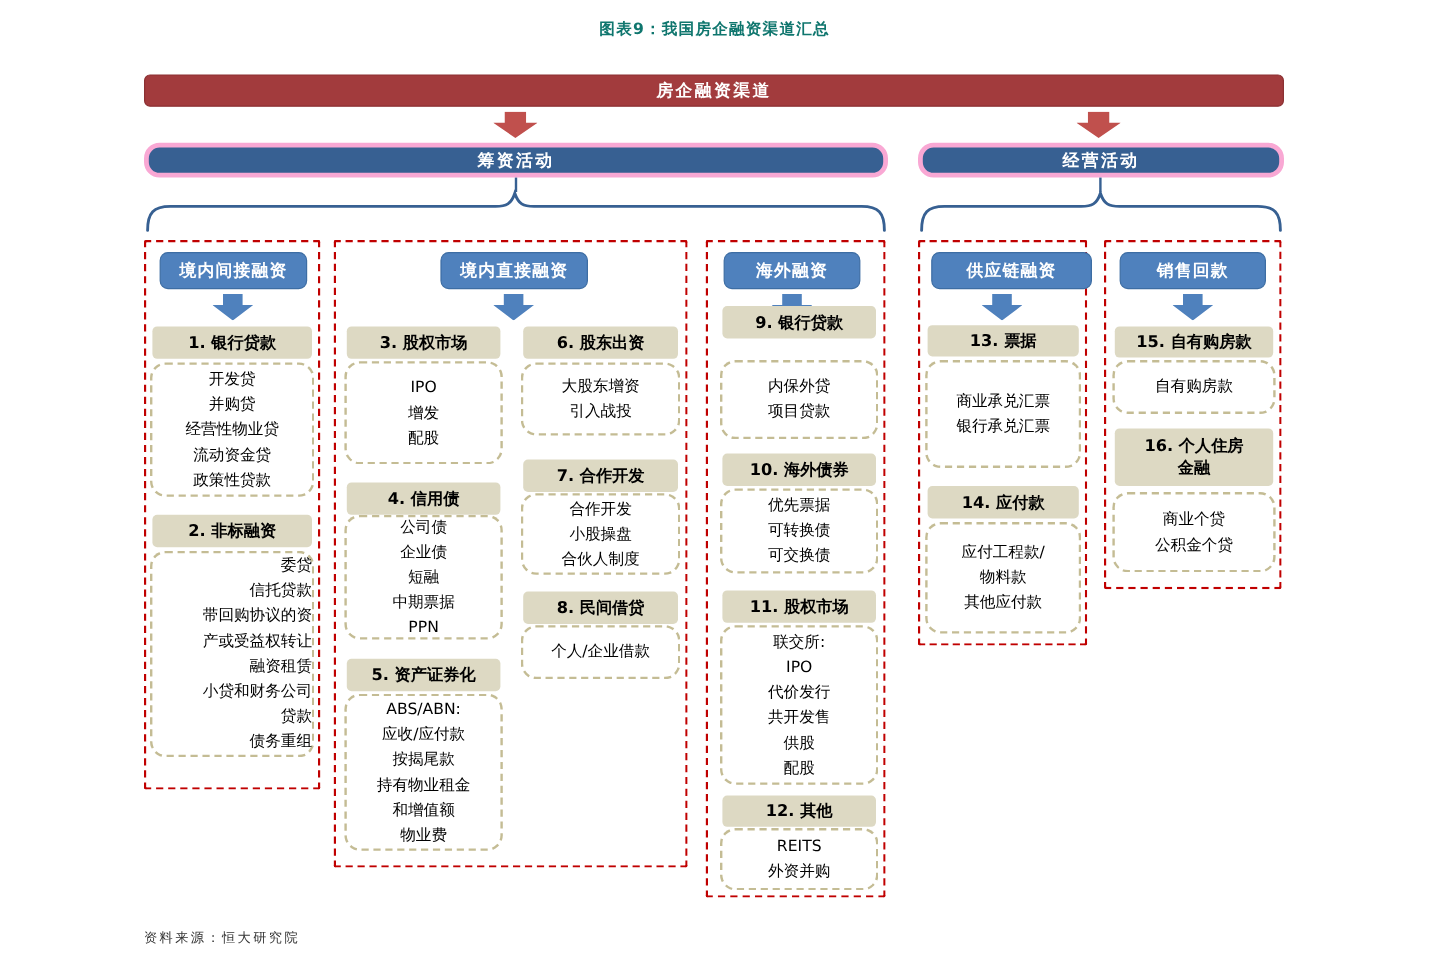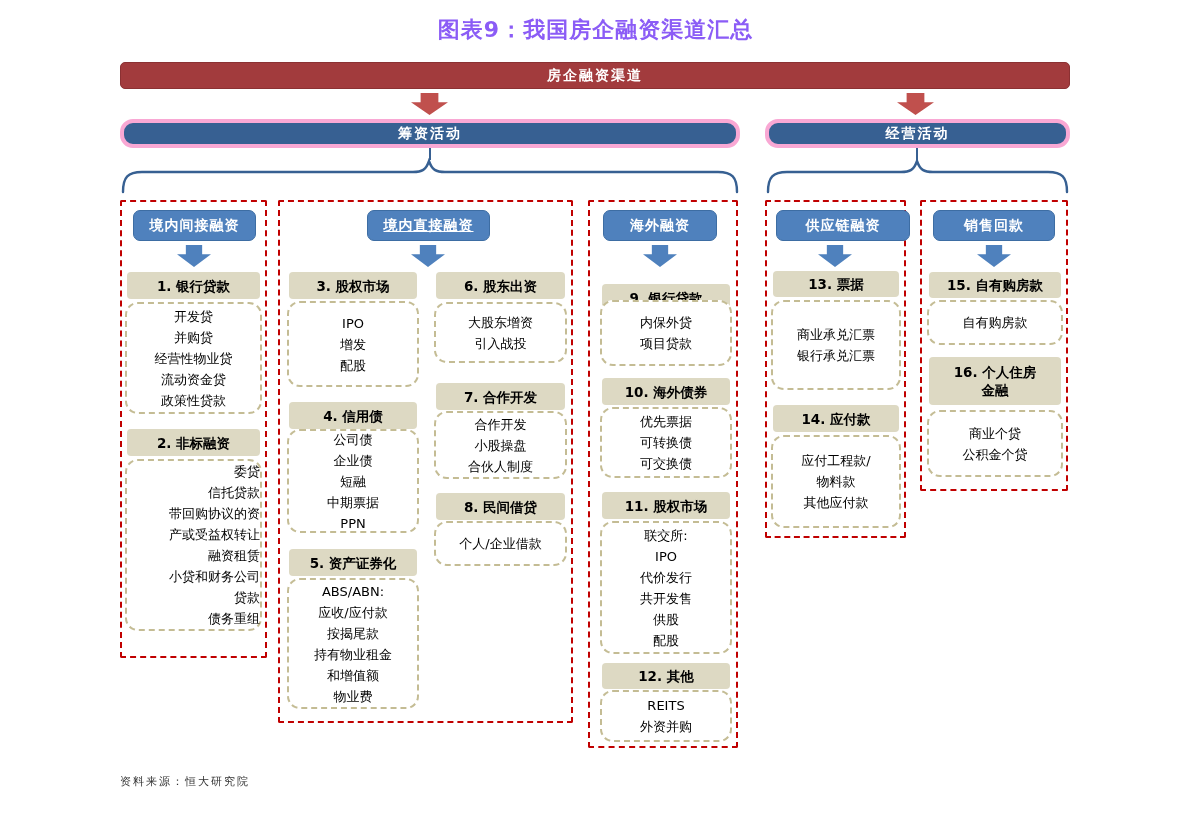--- a/index.html
+++ b/index.html
@@ -5,21 +5,21 @@
   html,body{margin:0;padding:0;background:#fff;}
   body{
     position:relative;width:1191px;height:813px;overflow:hidden;
     font-family:"DejaVu Sans","Liberation Sans",sans-serif;
     -webkit-font-smoothing:antialiased;box-sizing:border-box;
   }
   *,*::before,*::after{box-sizing:border-box;}
   .abs{position:absolute;}
   .figure-title{
     left:0;right:0;top:15px;text-align:center;
-    font-size:22px;font-weight:bold;color:#8b5cf6;letter-spacing:1px;
+    font-size:13px;font-weight:bold;color:#0f766e;letter-spacing:1px;
   }
   .rootbar{
     background:#A23B3D;border:1px solid #8B3133;border-radius:5px;
     color:#fff;font-weight:bold;font-size:14px;letter-spacing:2px;
     display:flex;align-items:center;justify-content:center;
   }
   .bluebar{
     background:#376092;border:4px solid #f9a8d4;border-radius:13px;
     color:#fff;font-weight:bold;font-size:14px;letter-spacing:2px;
     display:flex;align-items:center;justify-content:center;
@@ -81,21 +81,21 @@
   <path class="brace" d="M3,34 C3,19 8,14 22,14 L136,14 C145,14 149,12 152,3 C155,12 159,14 168,14 L283,14 C297,14 302,19 302,34"></path>
 </svg>
 
 <div class="abs dcol" style="left:120px;top:200px;width:147px;height:458px;"></div>
 <div class="abs dcol" style="left:278px;top:200px;width:295px;height:523px;"></div>
 <div class="abs dcol" style="left:588px;top:200px;width:150px;height:548px;"></div>
 <div class="abs dcol" style="left:765px;top:200px;width:141px;height:338px;"></div>
 <div class="abs dcol" style="left:920px;top:200px;width:148px;height:291px;"></div>
 
 <div class="abs chead" style="left:133px;top:210px;width:123px;height:31px;">境内间接融资</div>
-<div class="abs chead" style="left:367px;top:210px;width:123px;height:31px;text-decoration:underline;">境内直接融资</div>
+<div class="abs chead" style="left:367px;top:210px;width:123px;height:31px;">境内直接融资</div>
 <div class="abs chead" style="left:603px;top:210px;width:114px;height:31px;">海外融资</div>
 <div class="abs chead" style="left:776px;top:210px;width:134px;height:31px;">供应链融资</div>
 <div class="abs chead" style="left:933px;top:210px;width:122px;height:31px;">销售回款</div>
 
 <div class="abs blue-arrow" style="left:177px;top:245px;"></div>
 <div class="abs blue-arrow" style="left:411px;top:245px;"></div>
 <div class="abs blue-arrow" style="left:643px;top:245px;"></div>
 <div class="abs blue-arrow" style="left:818px;top:245px;"></div>
 <div class="abs blue-arrow" style="left:977px;top:245px;"></div>
 
@@ -157,21 +157,21 @@
     <div class="line">合作开发</div>
     <div class="line">小股操盘</div>
     <div class="line">合伙人制度</div>
   </div>
 
 <div class="abs thead" style="left:436px;top:493px;width:129px;height:27px;">8. 民间借贷</div>
 <div class="abs wbox" style="left:434px;top:521px;width:133px;height:45px;">
     <div class="line">个人/企业借款</div>
   </div>
 
-<div class="abs thead" style="left:602px;top:284px;width:128px;height:27px;">9. 银行贷款</div>
+<div class="abs thead" style="left:602px;top:255px;width:128px;height:27px;">9. 银行贷款</div>
 <div class="abs wbox" style="left:600px;top:300px;width:132px;height:66px;">
     <div class="line">内保外贷</div>
     <div class="line">项目贷款</div>
   </div>
 
 <div class="abs thead" style="left:602px;top:378px;width:128px;height:27px;">10. 海外债券</div>
 <div class="abs wbox" style="left:600px;top:407px;width:132px;height:71px;">
     <div class="line">优先票据</div>
     <div class="line">可转换债</div>
     <div class="line">可交换债</div>

